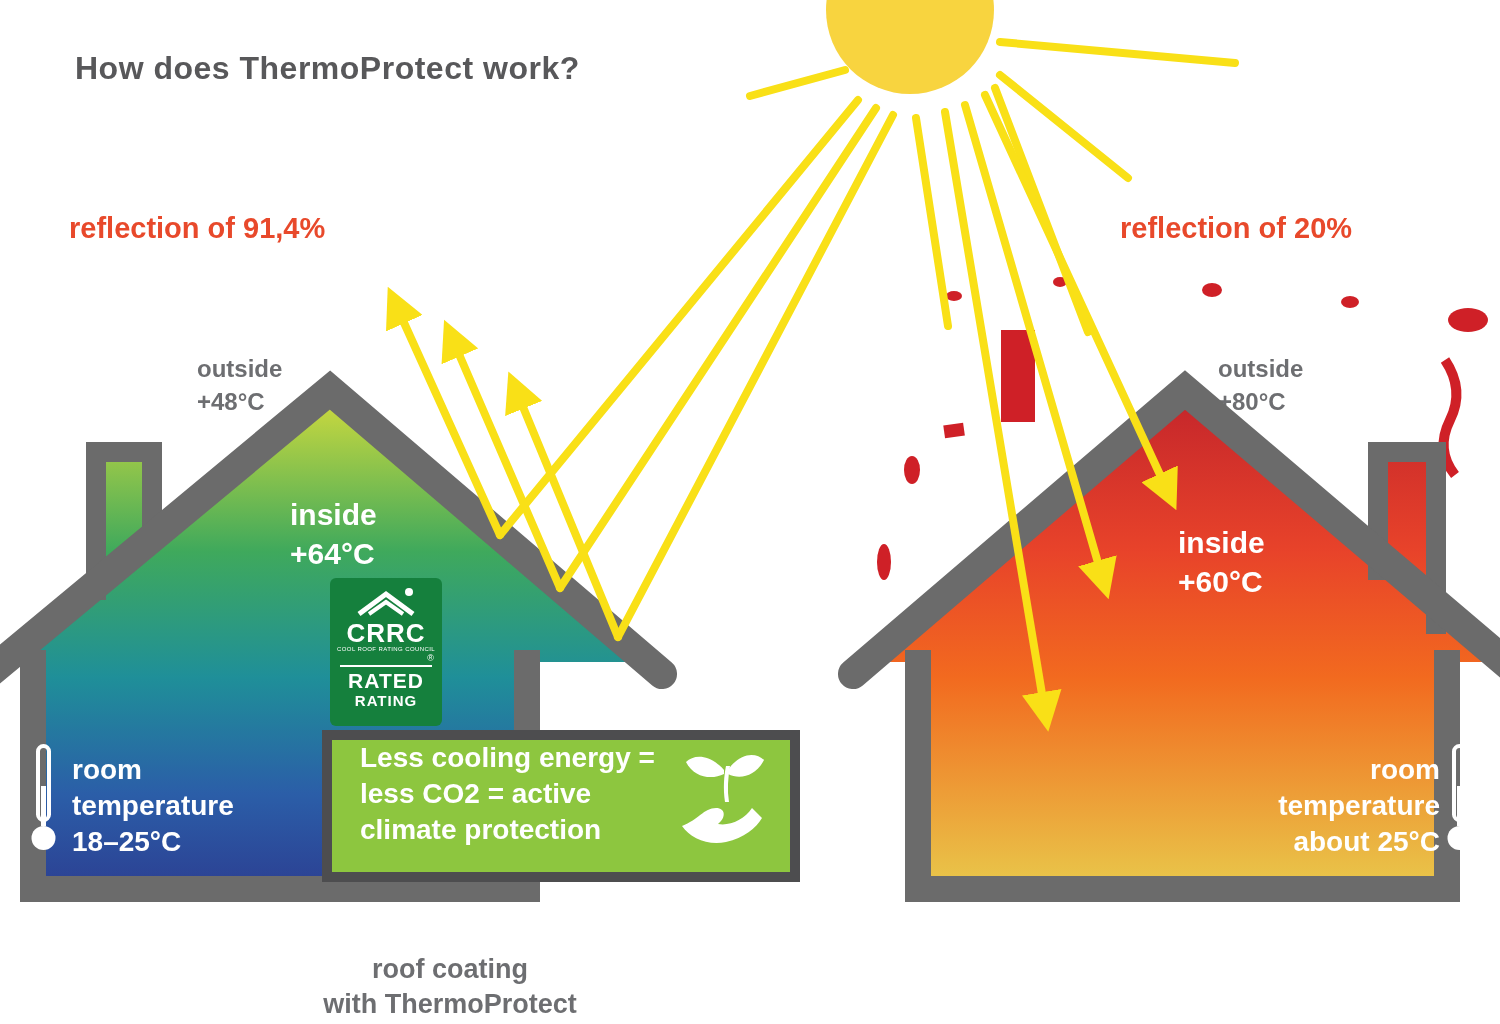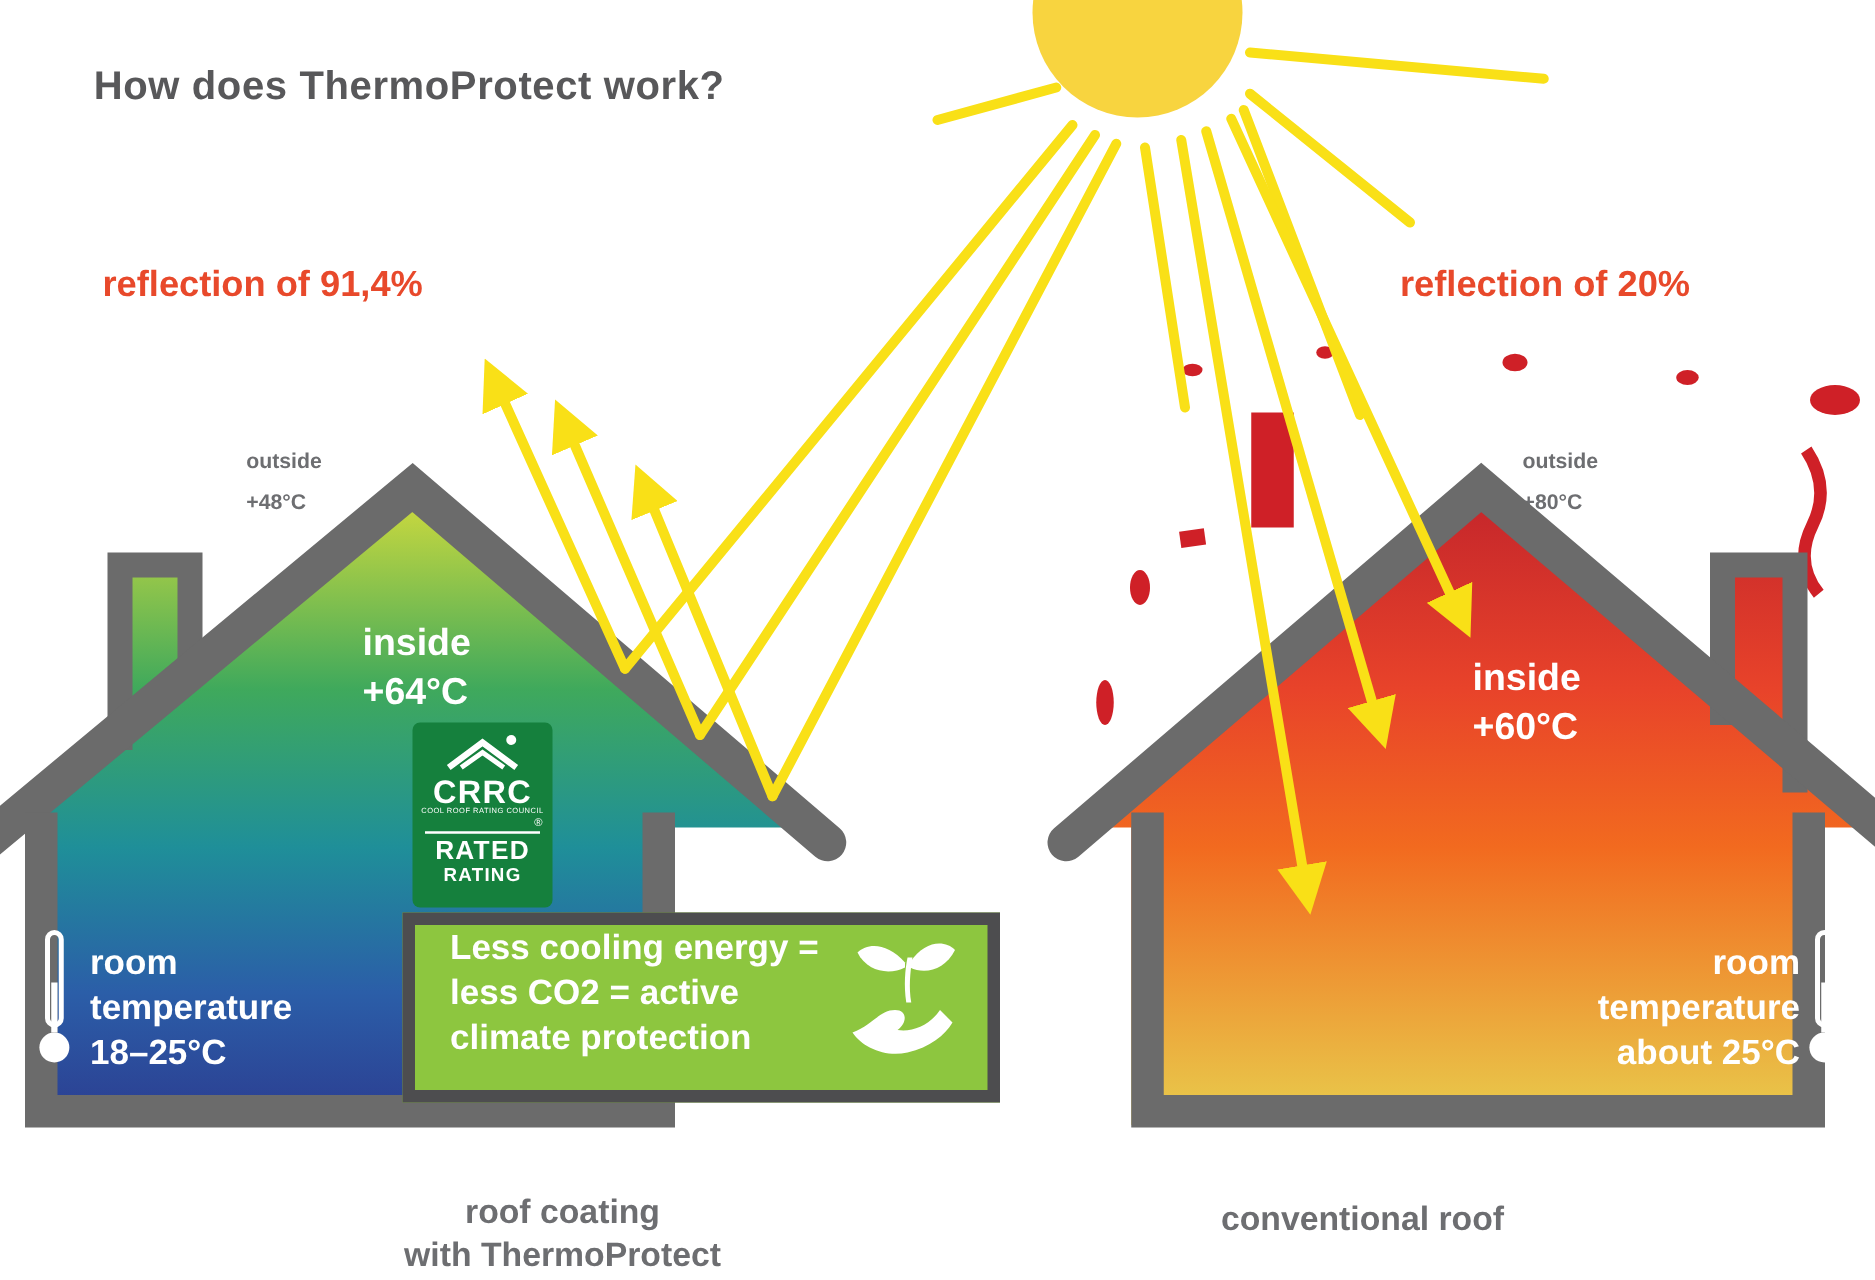--- a/index.html
+++ b/index.html
@@ -2,23 +2,23 @@
 <html><head>
 <meta charset="utf-8">
 <style>
   html,body{margin:0;padding:0;background:#fff;}
   .canvas{position:relative;width:1500px;height:1024px;background:#ffffff;overflow:hidden;
           font-family:"Liberation Sans",sans-serif;}
   .abs{position:absolute;left:0;top:0;}
   .txt{position:absolute;font-weight:bold;}
   .title{left:75px;top:50px;font-size:32px;color:#58585a;letter-spacing:.5px;}
   .refl{font-size:29px;color:#e8492b;}
-  .refl.left{left:82px;top:212px;}
+  .refl.left{left:69px;top:212px;}
   .refl.right{left:1120px;top:212px;}
-  .outside{font-size:17px;color:#6d6e71;line-height:33px;}
+  .outside{font-size:24px;color:#6d6e71;line-height:33px;}
   .outside.left{left:197px;top:352px;}
   .outside.right{left:1218px;top:352px;}
   .inside{font-size:30px;color:#ffffff;line-height:39px;}
   .inside.left{left:290px;top:495px;}
   .inside.right{left:1178px;top:523px;}
   .room{font-size:28px;color:#ffffff;line-height:36px;}
   .room.left{left:72px;top:752px;}
   .room.right{left:1255px;top:752px;width:185px;text-align:right;}
   .caption{font-size:27px;color:#6d6e71;text-align:center;line-height:35px;}
   .caption.left{left:320px;top:952px;width:260px;}
@@ -163,21 +163,20 @@
   <svg class="thermo right" viewBox="0 0 26 112">
     <rect x="8" y="4" width="11" height="74" rx="5.5" fill="none" stroke="#fff" stroke-width="4"></rect>
     <rect x="11" y="44" width="5" height="40" fill="#fff"></rect>
     <circle cx="13.5" cy="96" r="12" fill="#fff"></circle>
   </svg>
 
   <div class="txt caption left">
     <div>roof coating</div>
     <div>with ThermoProtect</div>
   </div>
-  <div class="txt caption right">conventional roof</div>
 
   <div class="badge">
     <svg width="70" height="34" viewBox="0 0 70 34" style="display:block;margin:0 auto;">
       <path d="M8,30 L35,10 L62,30" stroke="#fff" stroke-width="5" fill="none"></path>
       <path d="M18,30 L35,18 L52,30" stroke="#fff" stroke-width="4" fill="none"></path>
       <circle cx="58" cy="8" r="4" fill="#fff"></circle>
     </svg>
     <div class="acr">CRRC</div>
     <div class="council">COOL ROOF RATING COUNCIL</div>
     <div class="reg">®</div>

